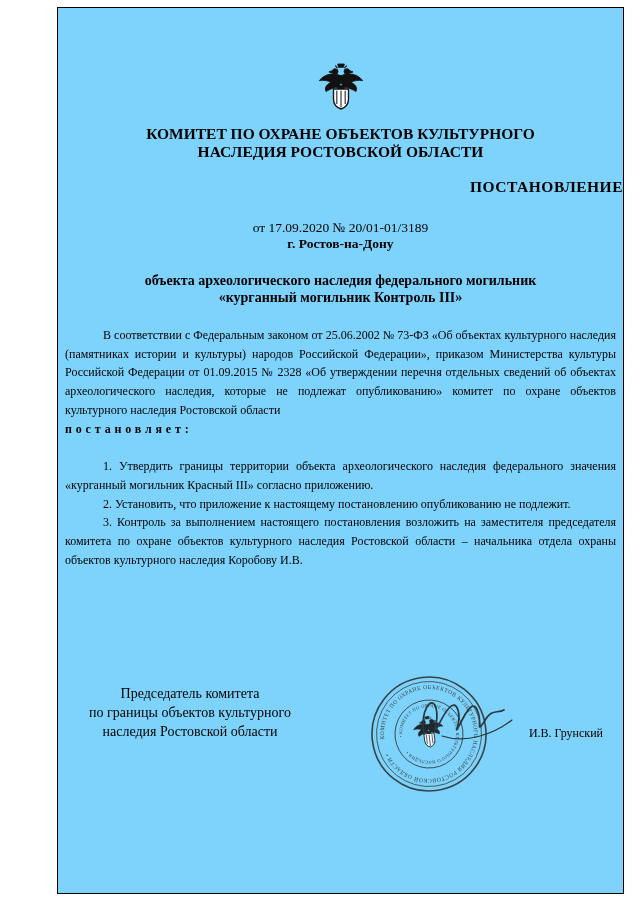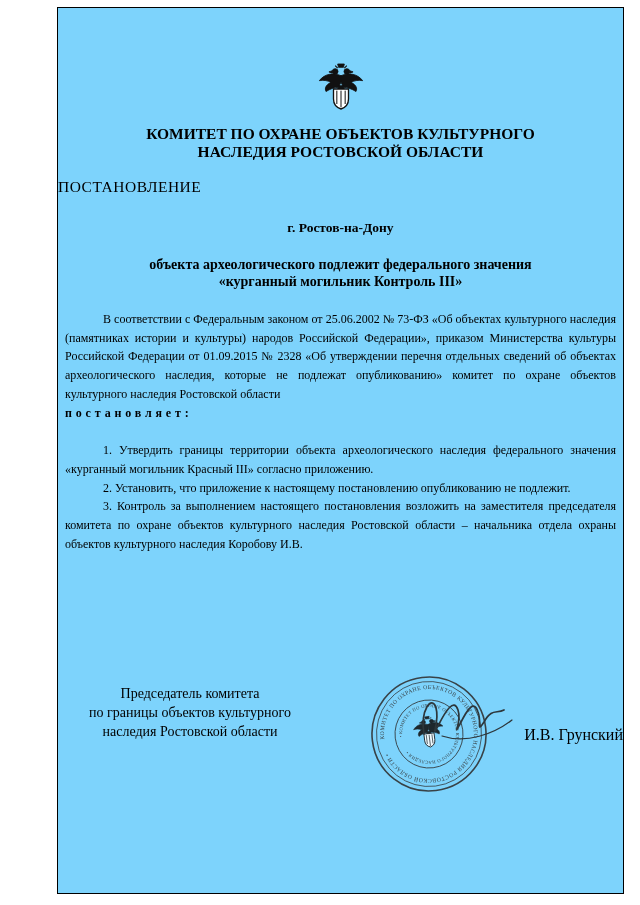--- a/index.html
+++ b/index.html
@@ -8,31 +8,31 @@
     width:640px; height:905px; position:relative;
     font-family:"Liberation Serif","DejaVu Serif",serif;
     color:#000;
   }
   .frame {
     position:absolute; left:57px; top:7px; width:567px; height:887px;
     border:1.5px solid #000; background:#7dd3fc; overflow:hidden;
   }
   .emblem-wrap { width:50px; height:54px; margin:54px auto 8px auto; }
   .org-name { text-align:center; font-weight:bold; font-size:15.5px; line-height:18px; margin-top:9px; }
-  .doc-type { text-align:left; font-weight:normal; font-size:15.5px; letter-spacing:0.5px; margin-top:17px; }
+  .doc-type { text-align:right; font-weight:bold; font-size:15.5px; letter-spacing:0.5px; margin-top:17px; }
   .doc-meta { text-align:center; margin-top:24px; font-size:13.5px; line-height:16px; }
   .doc-city { font-weight:bold;text-align:center; }
   .subject { text-align:center; font-weight:bold; font-size:14px; line-height:16.5px; margin-top:21px; }
   .body-text { margin:20px 7px 0 7px; font-size:12px; line-height:18.7px; text-align:justify; }
   .body-text p.indent { text-indent:38px; }
   .resolves { font-weight:bold; letter-spacing:0.32em; }
   .items { margin-top:19px; }
   .sig-area { position:absolute; left:0; top:668px; width:100%; height:175px; }
   .signer-position { position:absolute; left:6px; top:8px; width:252px; text-align:center; font-size:14px; line-height:19px; }
-  .signer-name { position:absolute; right:0; top:50px; font-size:16px; }
+  .signer-name { position:absolute; right:20px; top:50px; font-size:12px; }
   .stamp-wrap { position:absolute; left:288px; top:-12px; width:180px; height:160px; }
   .stamp-wrap svg { opacity:0.88; }
   .hidden-defs { position:absolute; width:0; height:0; overflow:hidden; }
 </style>
 </head>
 <body>
 
 <svg class="hidden-defs" aria-hidden="true">
   <symbol id="gerb" viewBox="0 0 60 64">
     <g fill="#111" stroke="#111">
@@ -60,25 +60,26 @@
   </div>
 
   <div class="org-name">
     <div>КОМИТЕТ ПО ОХРАНЕ ОБЪЕКТОВ КУЛЬТУРНОГО</div>
     <div>НАСЛЕДИЯ РОСТОВСКОЙ ОБЛАСТИ</div>
   </div>
 
   <div class="doc-type">ПОСТАНОВЛЕНИЕ</div>
 
   <div class="doc-meta">
+    <div>от 17.09.2020 № 20/01-01/3189</div>
     <div class="doc-city">г. Ростов-на-Дону</div>
   </div>
 
   <div class="subject">
-    <div>объекта археологического подлежит федерального значения</div>
+    <div>объекта археологического наследия федерального могильник</div>
     <div>«курганный могильник Контроль III»</div>
   </div>
 
   <div class="body-text">
     <p class="indent">В соответствии с Федеральным законом от 25.06.2002 № 73-ФЗ «Об объектах культурного наследия (памятниках истории и культуры) народов Российской Федерации», приказом Министерства культуры Российской Федерации от 01.09.2015 № 2328 «Об утверждении перечня отдельных сведений об объектах археологического наследия, которые не подлежат опубликованию» комитет по охране объектов культурного наследия Ростовской области</p>
     <div class="resolves">постановляет:</div>
     <div class="items">
       <p class="indent">1. Утвердить границы территории объекта археологического наследия федерального значения «курганный могильник Красный III» согласно приложению.</p>
       <p class="indent">2. Установить, что приложение к настоящему постановлению опубликованию не подлежит.</p>
       <p class="indent">3. Контроль за выполнением настоящего постановления возложить на заместителя председателя комитета по охране объектов культурного наследия Ростовской области – начальника отдела охраны объектов культурного наследия Коробову И.В.</p>

